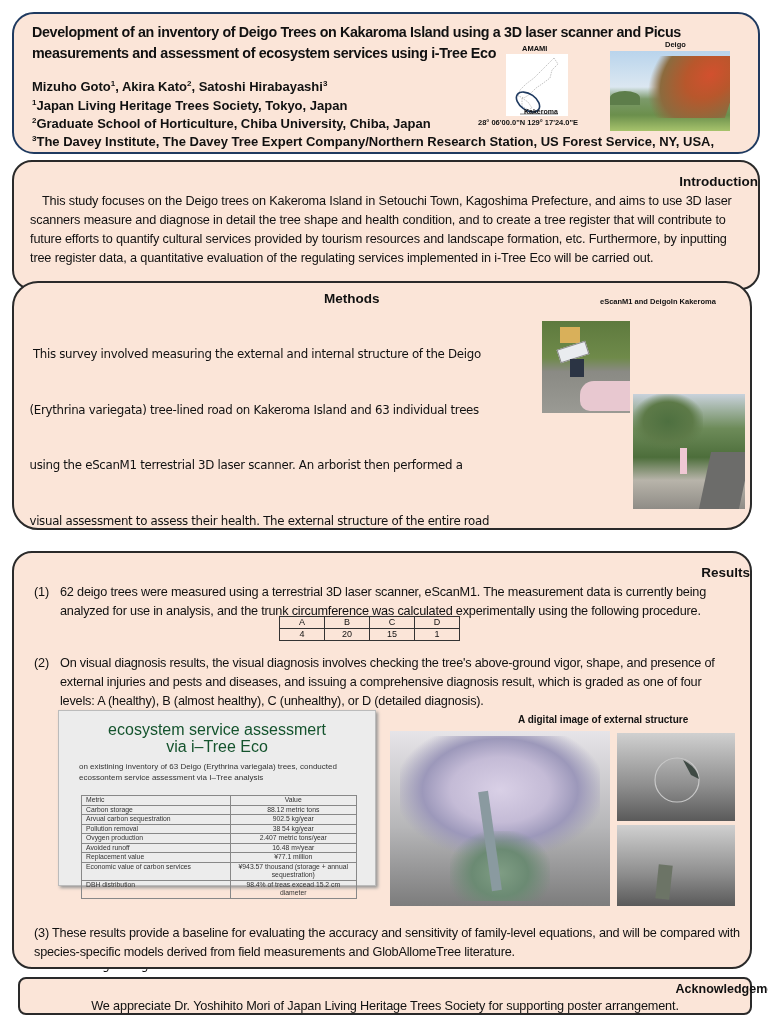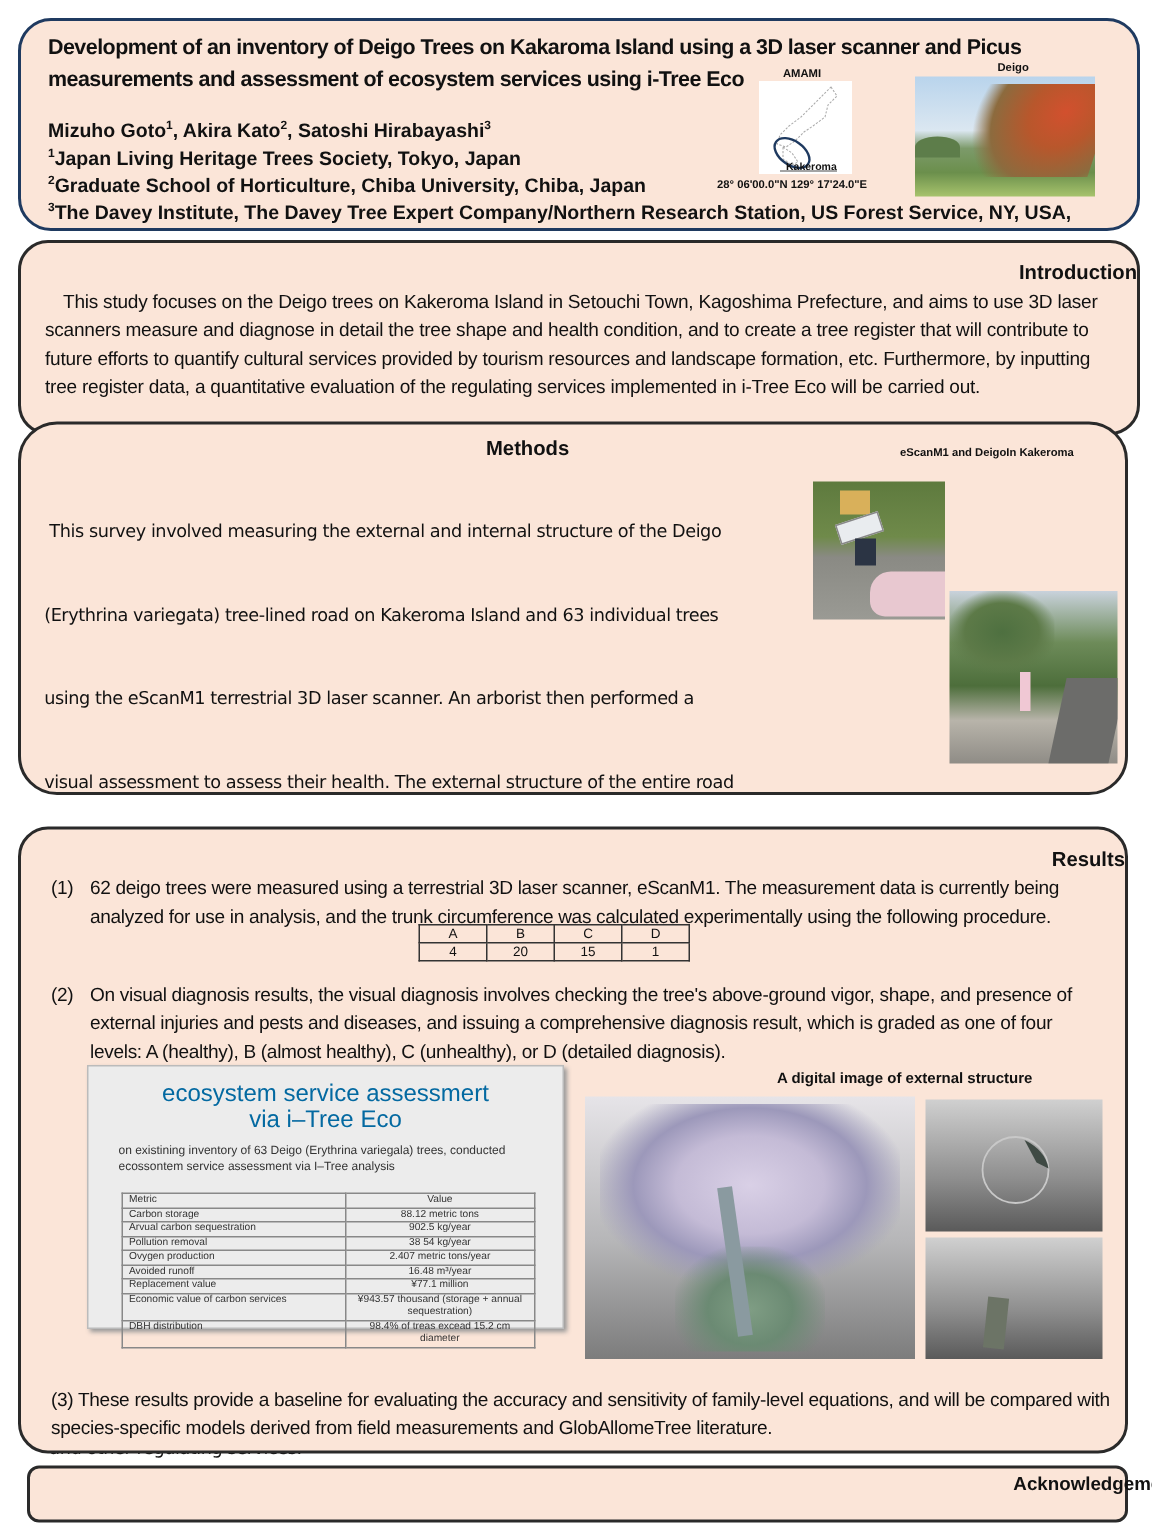--- a/index.html
+++ b/index.html
@@ -14,21 +14,21 @@
   .auth{position:absolute;left:18px;font-size:13px;line-height:19px;font-weight:bold;}
   .sup{font-size:8px;vertical-align:super;line-height:0;}
   .sect-title{position:absolute;font-weight:bold;font-size:13.5px;text-align:right;}
   .body-text{position:absolute;font-size:12.7px;line-height:19px;letter-spacing:-0.15px;}
   .mtext{position:absolute;font-family:"DejaVu Sans",sans-serif;font-size:11.8px;line-height:18.5px;letter-spacing:-0.3px;}
   .small-caption{position:absolute;font-size:7.5px;font-weight:bold;}
   .img{position:absolute;overflow:hidden;}
   table.grade{position:absolute;border-collapse:collapse;font-size:9px;}
   table.grade td{border:1px solid #333;width:44px;height:11px;text-align:center;padding:0;line-height:11px;}
   .eco{position:absolute;left:58px;top:710px;width:318px;height:176px;background:#ececec;border:1px solid #bbb;box-shadow:2px 2px 3px #999;box-sizing:border-box;}
-  .eco .h{position:absolute;left:0;width:100%;text-align:center;font-size:16px;line-height:17px;color:#0369a1;}
+  .eco .h{position:absolute;left:0;width:100%;text-align:center;font-size:16px;line-height:17px;color:#14532d;}
   .eco .d{position:absolute;left:20px;font-size:8px;line-height:10.5px;color:#333;width:295px;}
   table.metric{position:absolute;left:22px;top:84px;width:276px;border-collapse:collapse;font-size:6.8px;color:#333;}
   table.metric td{border:1px solid #888;padding:0 4px;line-height:8.5px;vertical-align:top;}
   table.metric td.v{text-align:center;width:46%;}
   .res-item{position:absolute;font-size:12.7px;line-height:19px;letter-spacing:-0.2px;}
   .res-num{position:absolute;left:0;}
 </style>
 </head>
 <body>
 
@@ -185,13 +185,14 @@
     <tr>
           <td>DBH distribution</td>
           <td class="v">98.4% of treas excead 15.2 cm diameter</td>
         </tr>
   </tbody>
     </table>
 </div>
 
 <div class="panel ack">
   <div class="sect-title" style="left:0;top:3px;width:100%;font-size:12.5px;padding-left:36px;">Acknowledgement</div>
+  <div class="body-text" style="left:0;top:18px;width:100%;text-align:center;">We appreciate Dr. Yoshihito Mori of Japan Living Heritage Trees Society for  supporting poster arrangement.</div>
 </div>
 
 </body></html>

